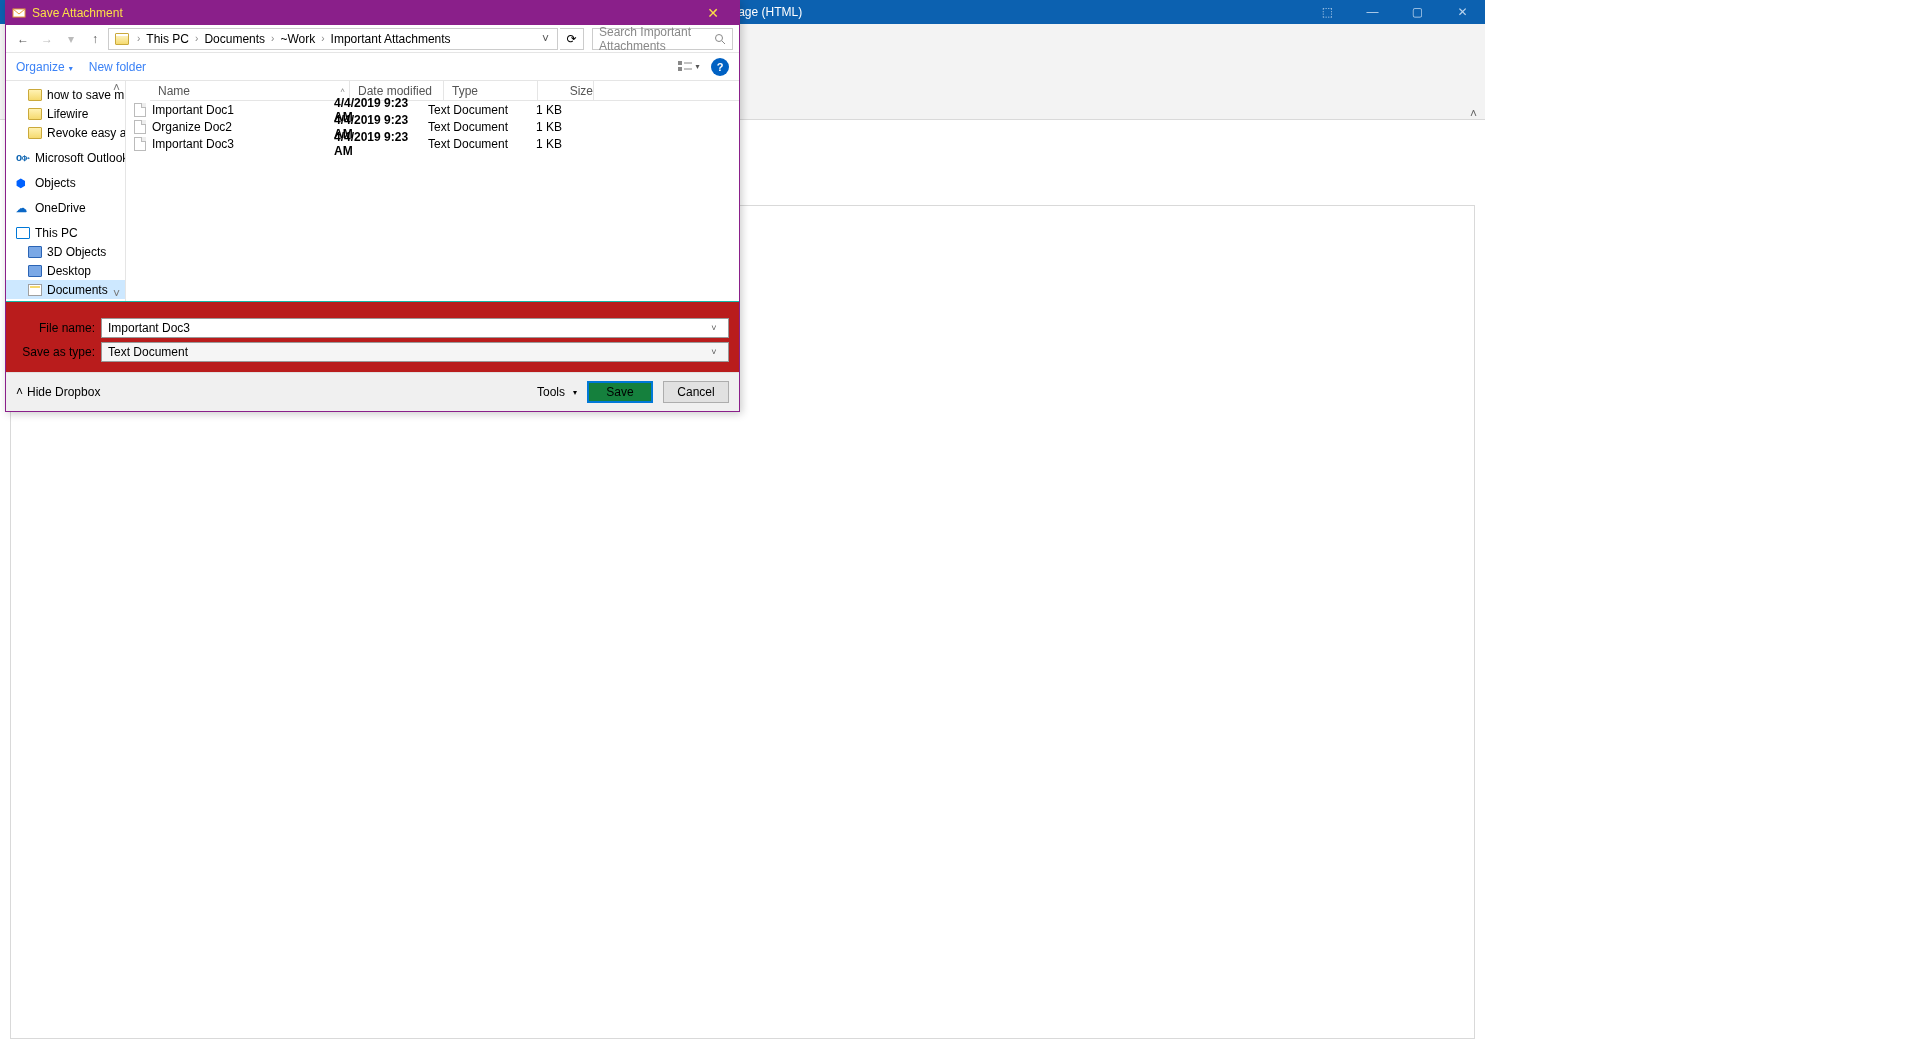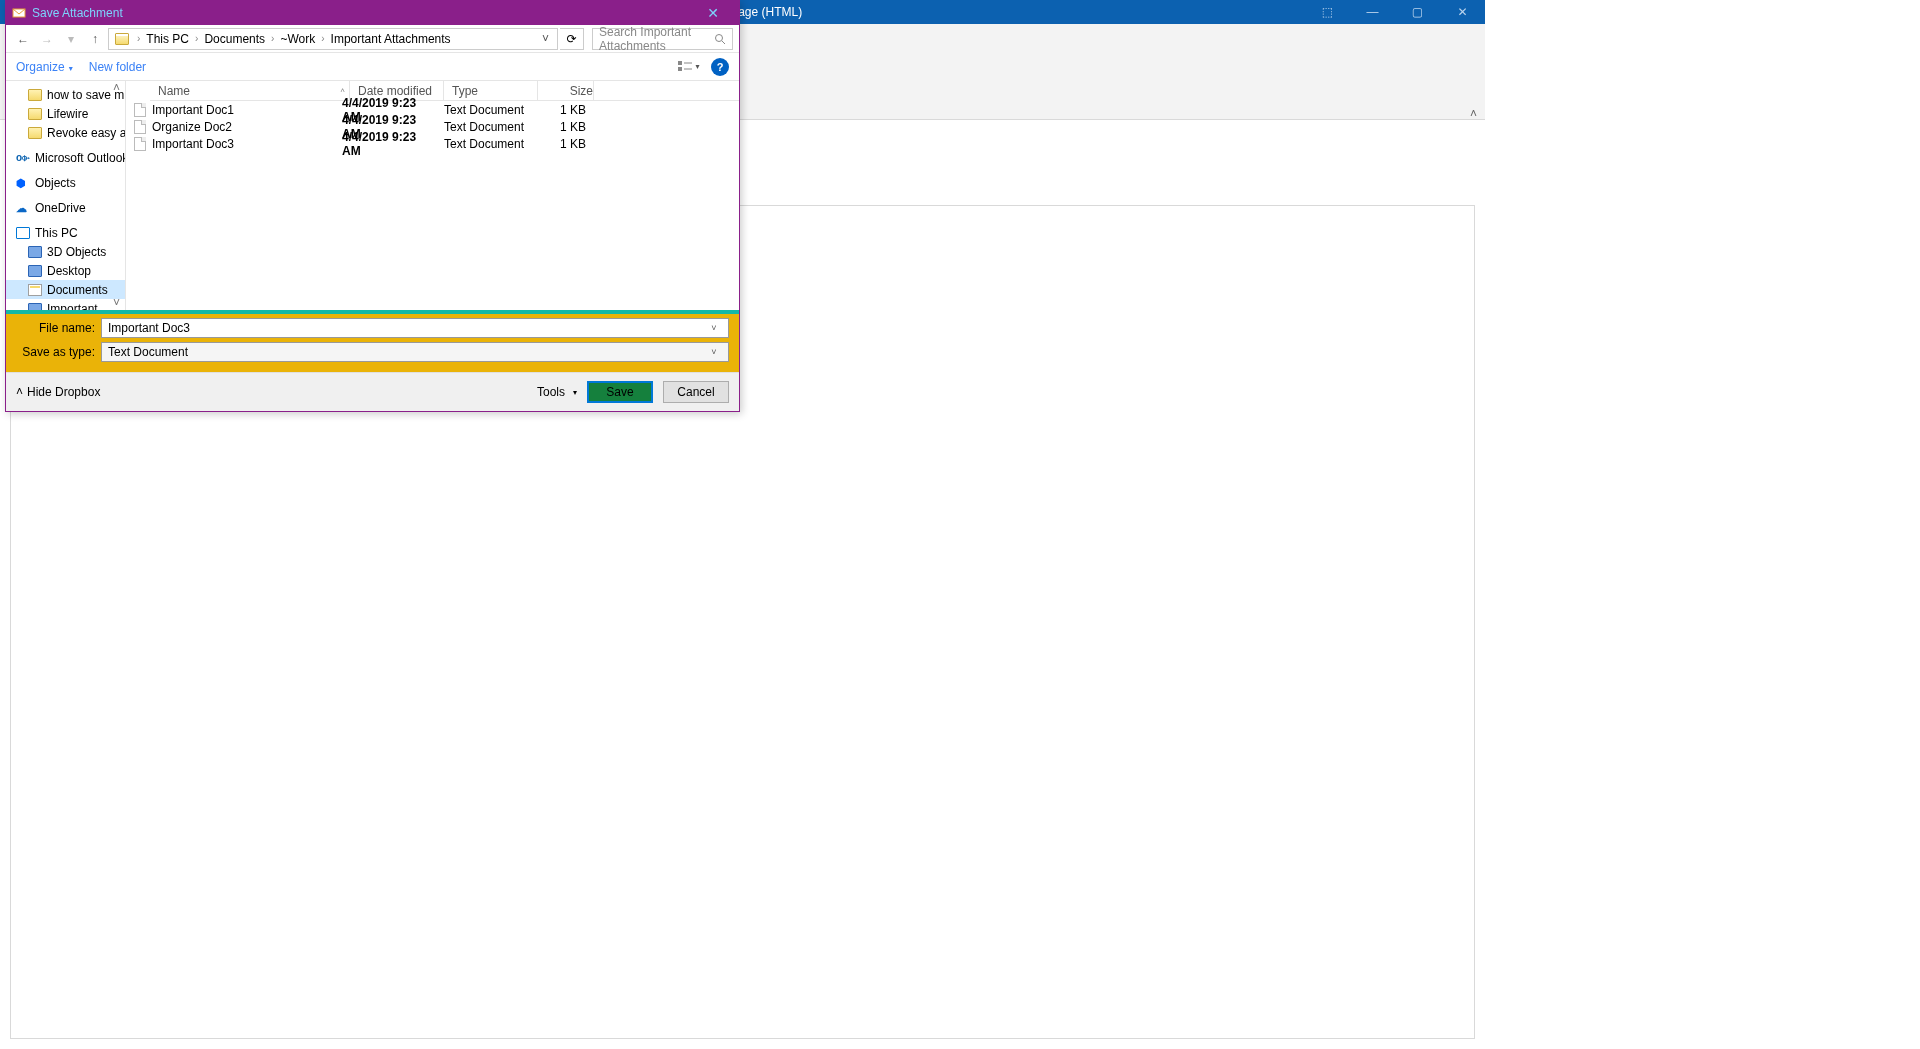--- a/index.html
+++ b/index.html
@@ -10,21 +10,21 @@
 .outlook-titlebar { height: 24px; background: #0c61b0; color: #fff; display: flex; align-items: center; padding: 0 8px; position: relative; }
 .outlook-title { position: absolute; left: 50%; transform: translateX(-50%); font-size: 12px; }
 .outlook-sysbtns { position: absolute; right: 0; top: 0; height: 24px; display: flex; }
 .outlook-sysbtn { width: 45px; height: 24px; display: flex; align-items: center; justify-content: center; color: #bcd5ee; cursor: pointer;}
 .outlook-ribbon-area { height: 96px; background: #f3f3f3; border-bottom: 1px solid #d9d9d9; }
 .outlook-collapse { position:absolute; right:8px; top:107px; color:#666;}
 .outlook-body { position:absolute; top:205px; left:10px; right:10px; bottom:10px; border:1px solid #d9d9d9; background:#fff;}
 
 
 .save-dialog { position: absolute; top: 0; left: 5px; width: 735px; height: 412px; background: #fff; border: 1px solid #8a1f8a; box-shadow: 2px 2px 8px rgba(0,0,0,0.2); display:flex; flex-direction:column;}
-.dlg-titlebar { height: 24px; background: #8a1f8a; color: #7dd3fc; display: flex; align-items: center; padding: 0 6px; }
+.dlg-titlebar { height: 24px; background: #8a1f8a; color: #fde047; display: flex; align-items: center; padding: 0 6px; }
 .dlg-titlebar .icon { width:14px; height:14px; margin-right:6px;}
 .dlg-title { font-size: 12px; }
 .dlg-close { margin-left:auto; width:40px; text-align:center; cursor:pointer; font-size:14px;}
 .dlg-nav { height: 28px; display:flex; align-items:center; padding: 0 6px; border-bottom:1px solid #e5e5e5; gap:2px;}
 .navbtn { width:22px; height:22px; display:flex; align-items:center; justify-content:center; color:#555; }
 .navbtn.disabled { color:#bbb;}
 .breadcrumb { flex:0 0 auto; height:22px; border:1px solid #ccc; display:flex; align-items:center; padding:0 2px; background:#fff; width: 450px;}
 .bc-sep { color:#888; padding:0 4px; font-size:10px;}
 .bc-item { padding:0 2px; color:#000;}
 .bc-drop { margin-left:auto; padding:0 6px; color:#555;}
@@ -58,29 +58,29 @@
 
 .filelist { flex:1; display:flex; flex-direction:column;}
 .col-headers { height:20px; display:flex; align-items:center; border-bottom:1px solid #e5e5e5; color:#555;margin-left:24px;}
 .col { padding-left:8px; border-right:1px solid #e5e5e5; height:100%; display:flex; align-items:center;}
 .col.name { width:200px;} 
 .col.date { width:94px;} 
 .col.type { width:94px;} 
 .col.size { width:56px; justify-content:flex-end; } 
 .col.last{ border-right: none;}
 .col .sort { margin-left:auto; margin-right:4px; color:#888; font-size:8px;}
-.filerow { height:17px; display:flex; align-items:center;gap:8px;}
+.filerow { height:17px; display:flex; align-items:center;}
 .filerow .name { width:200px; padding-left:8px; display:flex; align-items:center; gap:6px;}
 .filerow .date { width:94px; padding-left:8px;font-weight:bold;}
 .filerow .type { width:94px; padding-left:8px;}
 .filerow .size { width:56px; text-align:right; padding-right:8px;}
 .file-icon { width:12px; height:14px; border:1px solid #bbb; background:#fff; position:relative;}
 .file-icon:before { content:""; position:absolute; right:-1px; top:-1px; width:4px; height:4px; background:#eee; border-left:1px solid #bbb; border-bottom:1px solid #bbb;}
 
-.dlg-bottom { border-top:4px solid #14b8a6; padding:4px 10px 6px 10px; background:#eab308;}
+.dlg-bottom { border-top:1px solid #14b8a6; padding:16px 10px 6px 10px; background:#b91c1c;}
 .field-row { display:flex; align-items:center; margin-bottom:4px;}
 .field-label { width:85px; text-align:right; padding-right:6px;}
 .field-input { flex:1; height:20px; border:1px solid #999; background:#fff; padding:0 6px; display:flex; align-items:center;}
 .field-input.combo { background:#f5f5f5;}
 .field-drop { width:16px; color:#555; text-align:center; font-size:9px;}
 .dlg-actions { display:flex; align-items:center; justify-content:flex-end; padding:8px 10px; gap:10px; background:#f0f0f0; border-top:1px solid #e0e0e0;}
 .hide-folders { margin-right:auto; display:flex; align-items:center; gap:4px; cursor:pointer;}
 .tools { display:flex; align-items:center; gap:8px;}
 .btn { width:66px; height:22px; border:1px solid #adadad; background:#e1e1e1; display:flex; align-items:center; justify-content:center; cursor:pointer;}
 .btn.primary { border:1px solid #0078d7; background:#15803d; box-shadow: inset 0 0 0 1px #0078d7;}

